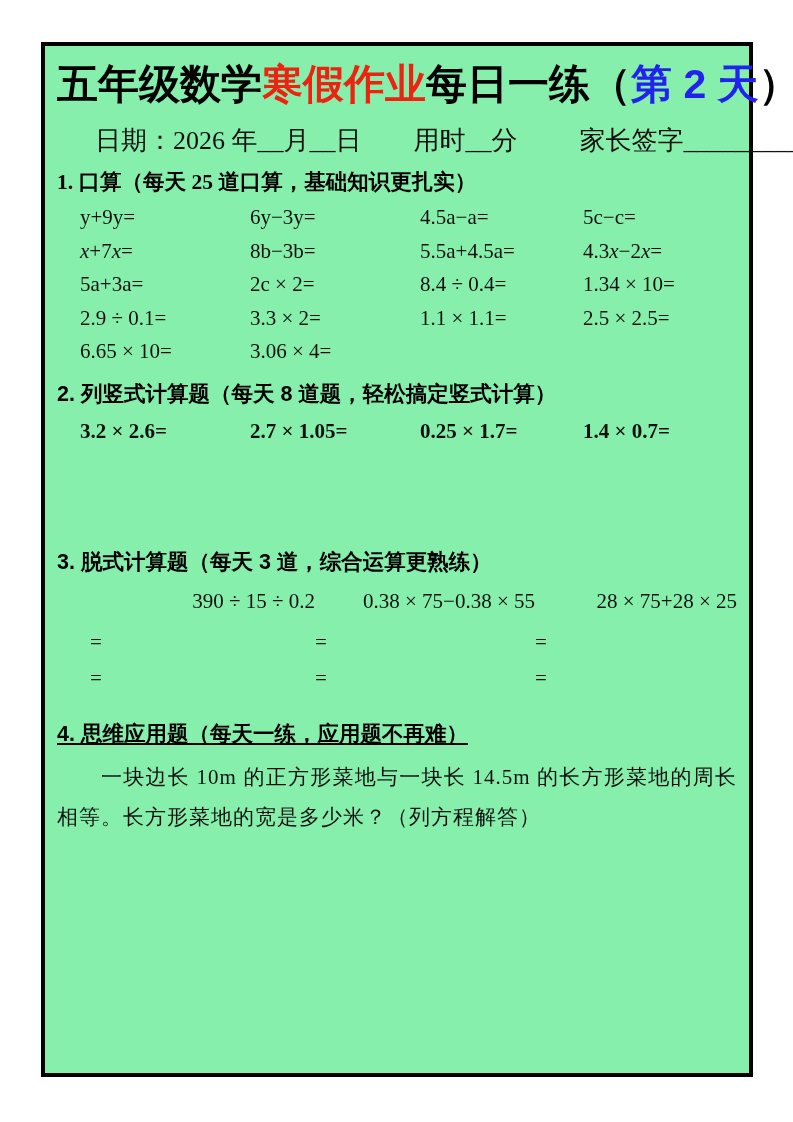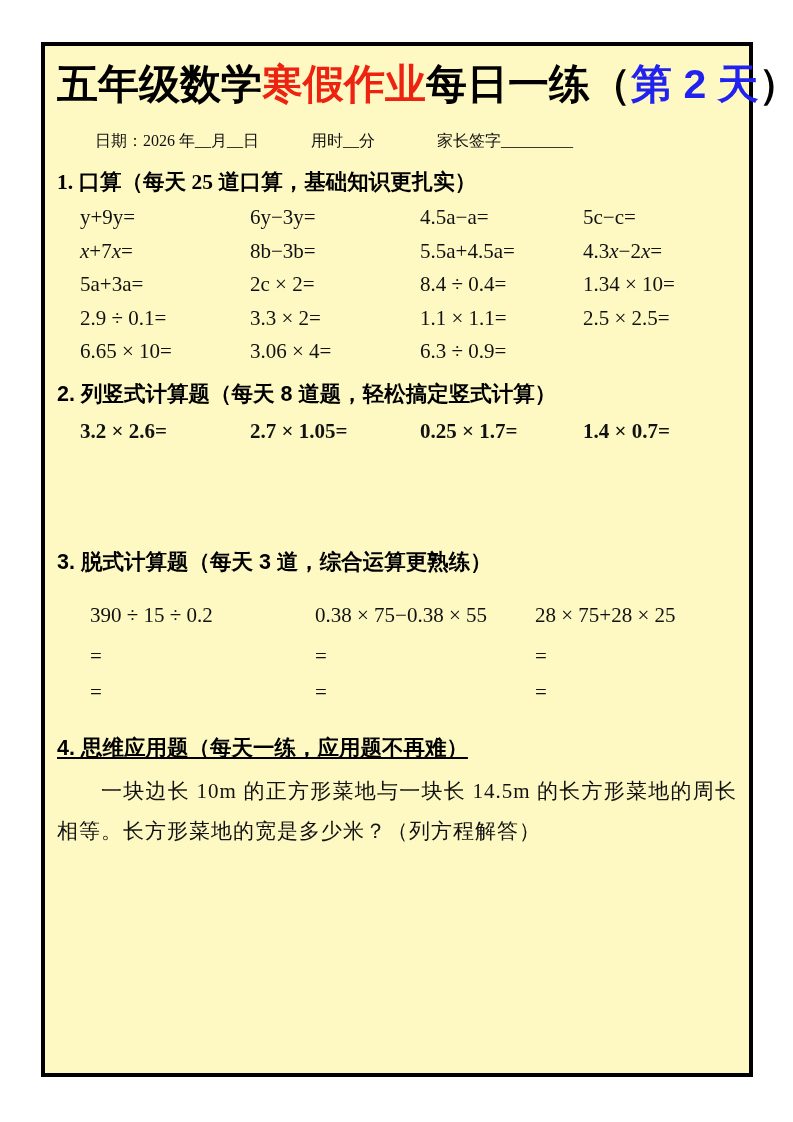--- a/index.html
+++ b/index.html
@@ -1,33 +1,33 @@
 <!DOCTYPE html>
 <html><head>
 <meta charset="utf-8">
 <style>
   * { margin:0; padding:0; box-sizing:border-box; }
   html,body { width:793px; height:1122px; background:#ffffff; }
   body { position:relative; font-family:"Liberation Serif", serif; color:#111; }
 
   .frame {
     position:absolute; left:41px; top:42px; width:712px; height:1035px;
-    border:4px solid #000; background:#fef9c3; padding:0 12px;
+    border:4px solid #000; background:#86efac; padding:0 12px;
   }
 
   .title {
     margin-top:14px; text-align:center; white-space:nowrap;
     font-family:"Liberation Sans", sans-serif; font-weight:700;
     font-size:41px; line-height:1.2; letter-spacing:0px; color:#000;
   }
   .title .red  { color:#ee2211; }
   .title .blue { color:#2222ee; }
 
   .dateline {
-    margin:18px 0 0 38px; font-size:16px; line-height:28px;
+    margin:18px 0 0 38px; font-size:26px; line-height:28px;
     display:flex; align-items:flex-end; white-space:nowrap;
   }
   .dateline .duration  { margin-left:52px; }
   .dateline .signature { margin-left:62px; }
 
   .heading {
     font-family:"Liberation Sans", sans-serif; font-weight:700;
     font-size:21.5px; line-height:30px; color:#000;
   }
   .h1 { margin-top:12px;font-family:Liberation Serif, serif; }
@@ -41,21 +41,21 @@
   }
   .oral-grid { margin-top:4px; grid-auto-rows:33.5px; }
   .vrow { height:30px;font-weight:bold; }
   .vrow1 { margin-top:8px; }
   .vrow2 { margin-top:105px; }
 
   .grid3 {
     display:grid; grid-template-columns:225px 220px 1fr;
     margin-left:33px; align-items:center; font-size:21px;
   }
-  .steprow { margin-top:24px; height:30px; }
+  .steprow { margin-top:10px; height:30px;text-align:right; }
   .eqrow1  { margin-top:12px; height:28px; }
   .eqrow2  { margin-top:8px;  height:28px; }
 
   .wordp {
     margin-top:8px; font-size:21px; line-height:40px;
     text-indent:2.1em; letter-spacing:1px; text-align:justify;
   }
 
   .math i { font-style:italic; }
 </style>
@@ -87,21 +87,20 @@
     <span class="math">5a+3a=</span>
     <span class="math">2c × 2=</span>
     <span class="math">8.4 ÷ 0.4=</span>
     <span class="math">1.34 × 10=</span>
     <span class="math">2.9 ÷ 0.1=</span>
     <span class="math">3.3 × 2=</span>
     <span class="math">1.1 × 1.1=</span>
     <span class="math">2.5 × 2.5=</span>
     <span class="math">6.65 × 10=</span>
     <span class="math">3.06 × 4=</span>
-    <span class="math">6.3 ÷ 0.9=</span>
   </div>
 
   <div class="heading h2">2. 列竖式计算题（每天 8 道题，轻松搞定竖式计算）</div>
   <div class="grid4 vrow vrow1">
     <span class="math">3.2 × 2.6=</span>
     <span class="math">2.7 × 1.05=</span>
     <span class="math">0.25 × 1.7=</span>
     <span class="math">1.4 × 0.7=</span>
   </div>
 

